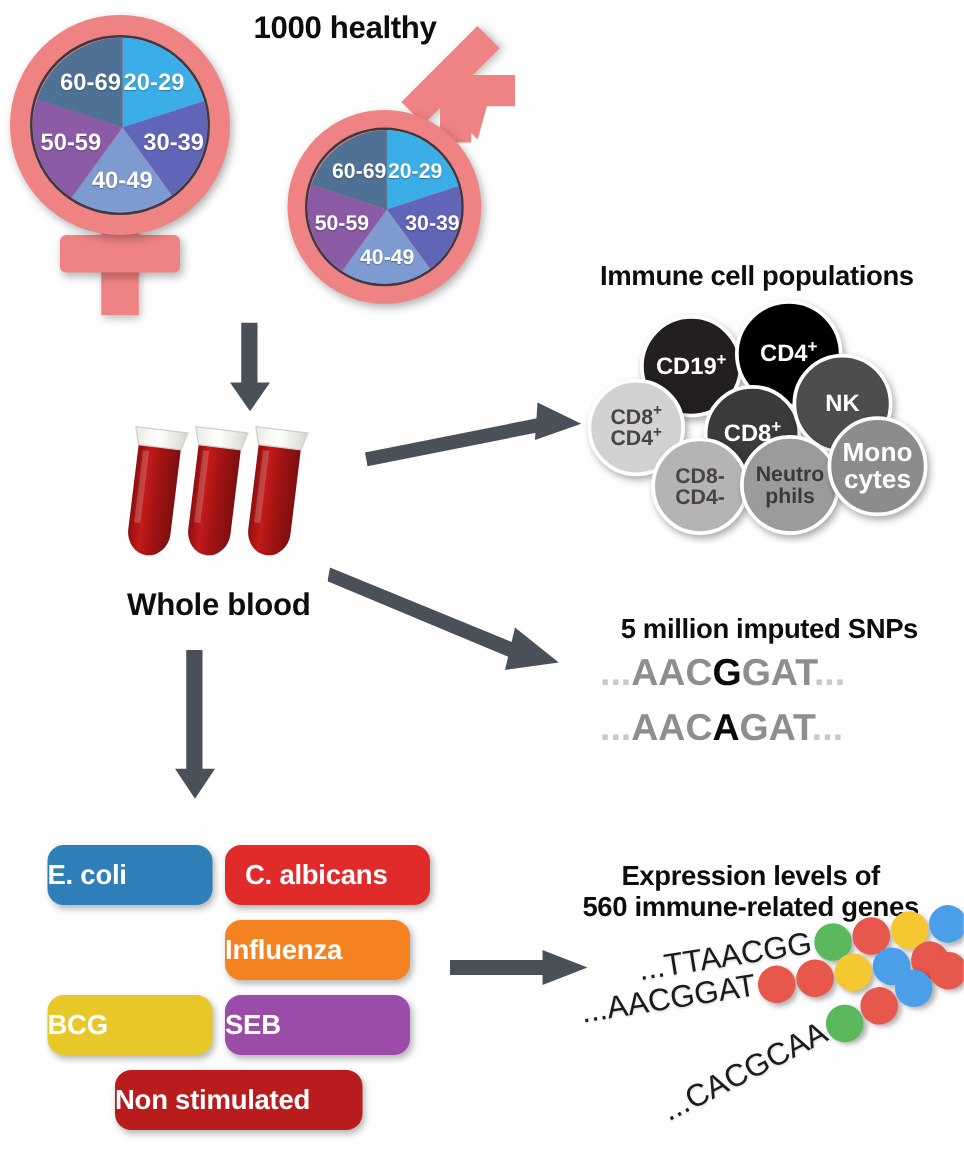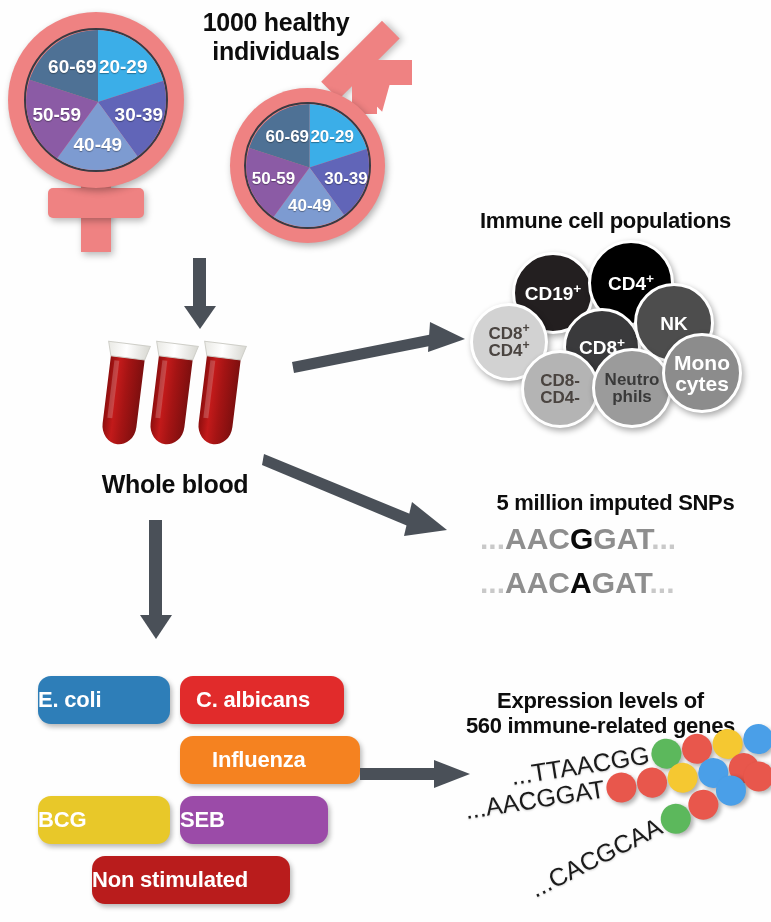--- a/index.html
+++ b/index.html
@@ -79,21 +79,20 @@
   .bead{
     position:absolute;border-radius:50%;
     box-shadow:2px 3px 4px rgba(0,0,0,0.30);
   }
 </style>
 </head>
 <body>
 
 <div class="abs title" style="left:176px;top:8px;width:200px;font-size:25px;">
   <div>1000 healthy</div>
-  <div>individuals</div>
 </div>
 
 <div class="sym" style="left:8px;top:12px;width:180px;height:245px;">
   <div class="stem" style="left:73px;top:128px;width:30px;height:112px;box-shadow:2px 3px 7px rgba(0,0,0,0.28);"></div>
   <div class="stem" style="left:40px;top:176px;width:96px;height:30px;border-radius:5px;box-shadow:2px 3px 7px rgba(0,0,0,0.28);"></div>
   <div class="ring" style="left:0px;top:0px;width:176px;height:176px;"></div>
   <div class="pie" style="left:16px;top:16px;width:144px;height:144px;">
       <svg width="144" height="144" viewBox="0 0 144 144" style="position: absolute; left: 0px; top: 0px;">
         <path d="M72,72 L72,0 A72,72 0 0,1 140.47606917325106,49.75077640500379 Z" fill="#3BAEE8"></path>
         <path d="M72,72 L140.47606917325106,49.75077640500379 A72,72 0 0,1 114.32053816505807,130.2492235949962 Z" fill="#6165B8"></path>
@@ -230,21 +229,21 @@
   </svg>
 </div>
 
 <div class="abs" style="left:0;top:0;width:400px;height:922px;pointer-events:none;">
     <div class="pill" style="left: 38px; top: 676px; width: 132px; height: 48px; background: rgb(46, 126, 184); pointer-events: auto;">
       <span>E. coli</span>
     </div>
     <div class="pill" style="left: 180px; top: 676px; width: 148px; height: 48px; background: rgb(225, 43, 43); pointer-events: auto; padding-left: 16px;">
       <span>C. albicans</span>
     </div>
-    <div class="pill" style="left: 180px; top: 736px; width: 148px; height: 48px; background: rgb(245, 130, 32); pointer-events: auto; padding-left: 32px;">
+    <div class="pill" style="left: 180px; top: 736px; width: 148px; height: 48px; background: rgb(245, 130, 32); pointer-events: auto;">
       <span>Influenza</span>
     </div>
     <div class="pill" style="left: 38px; top: 796px; width: 132px; height: 48px; background: rgb(232, 200, 41); pointer-events: auto;">
       <span>BCG</span>
     </div>
     <div class="pill" style="left: 180px; top: 796px; width: 148px; height: 48px; background: rgb(155, 75, 168); pointer-events: auto;">
       <span>SEB</span>
     </div>
     <div class="pill" style="left: 92px; top: 856px; width: 198px; height: 48px; background: #b91c1c; pointer-events: auto;">
       <span>Non stimulated</span>

